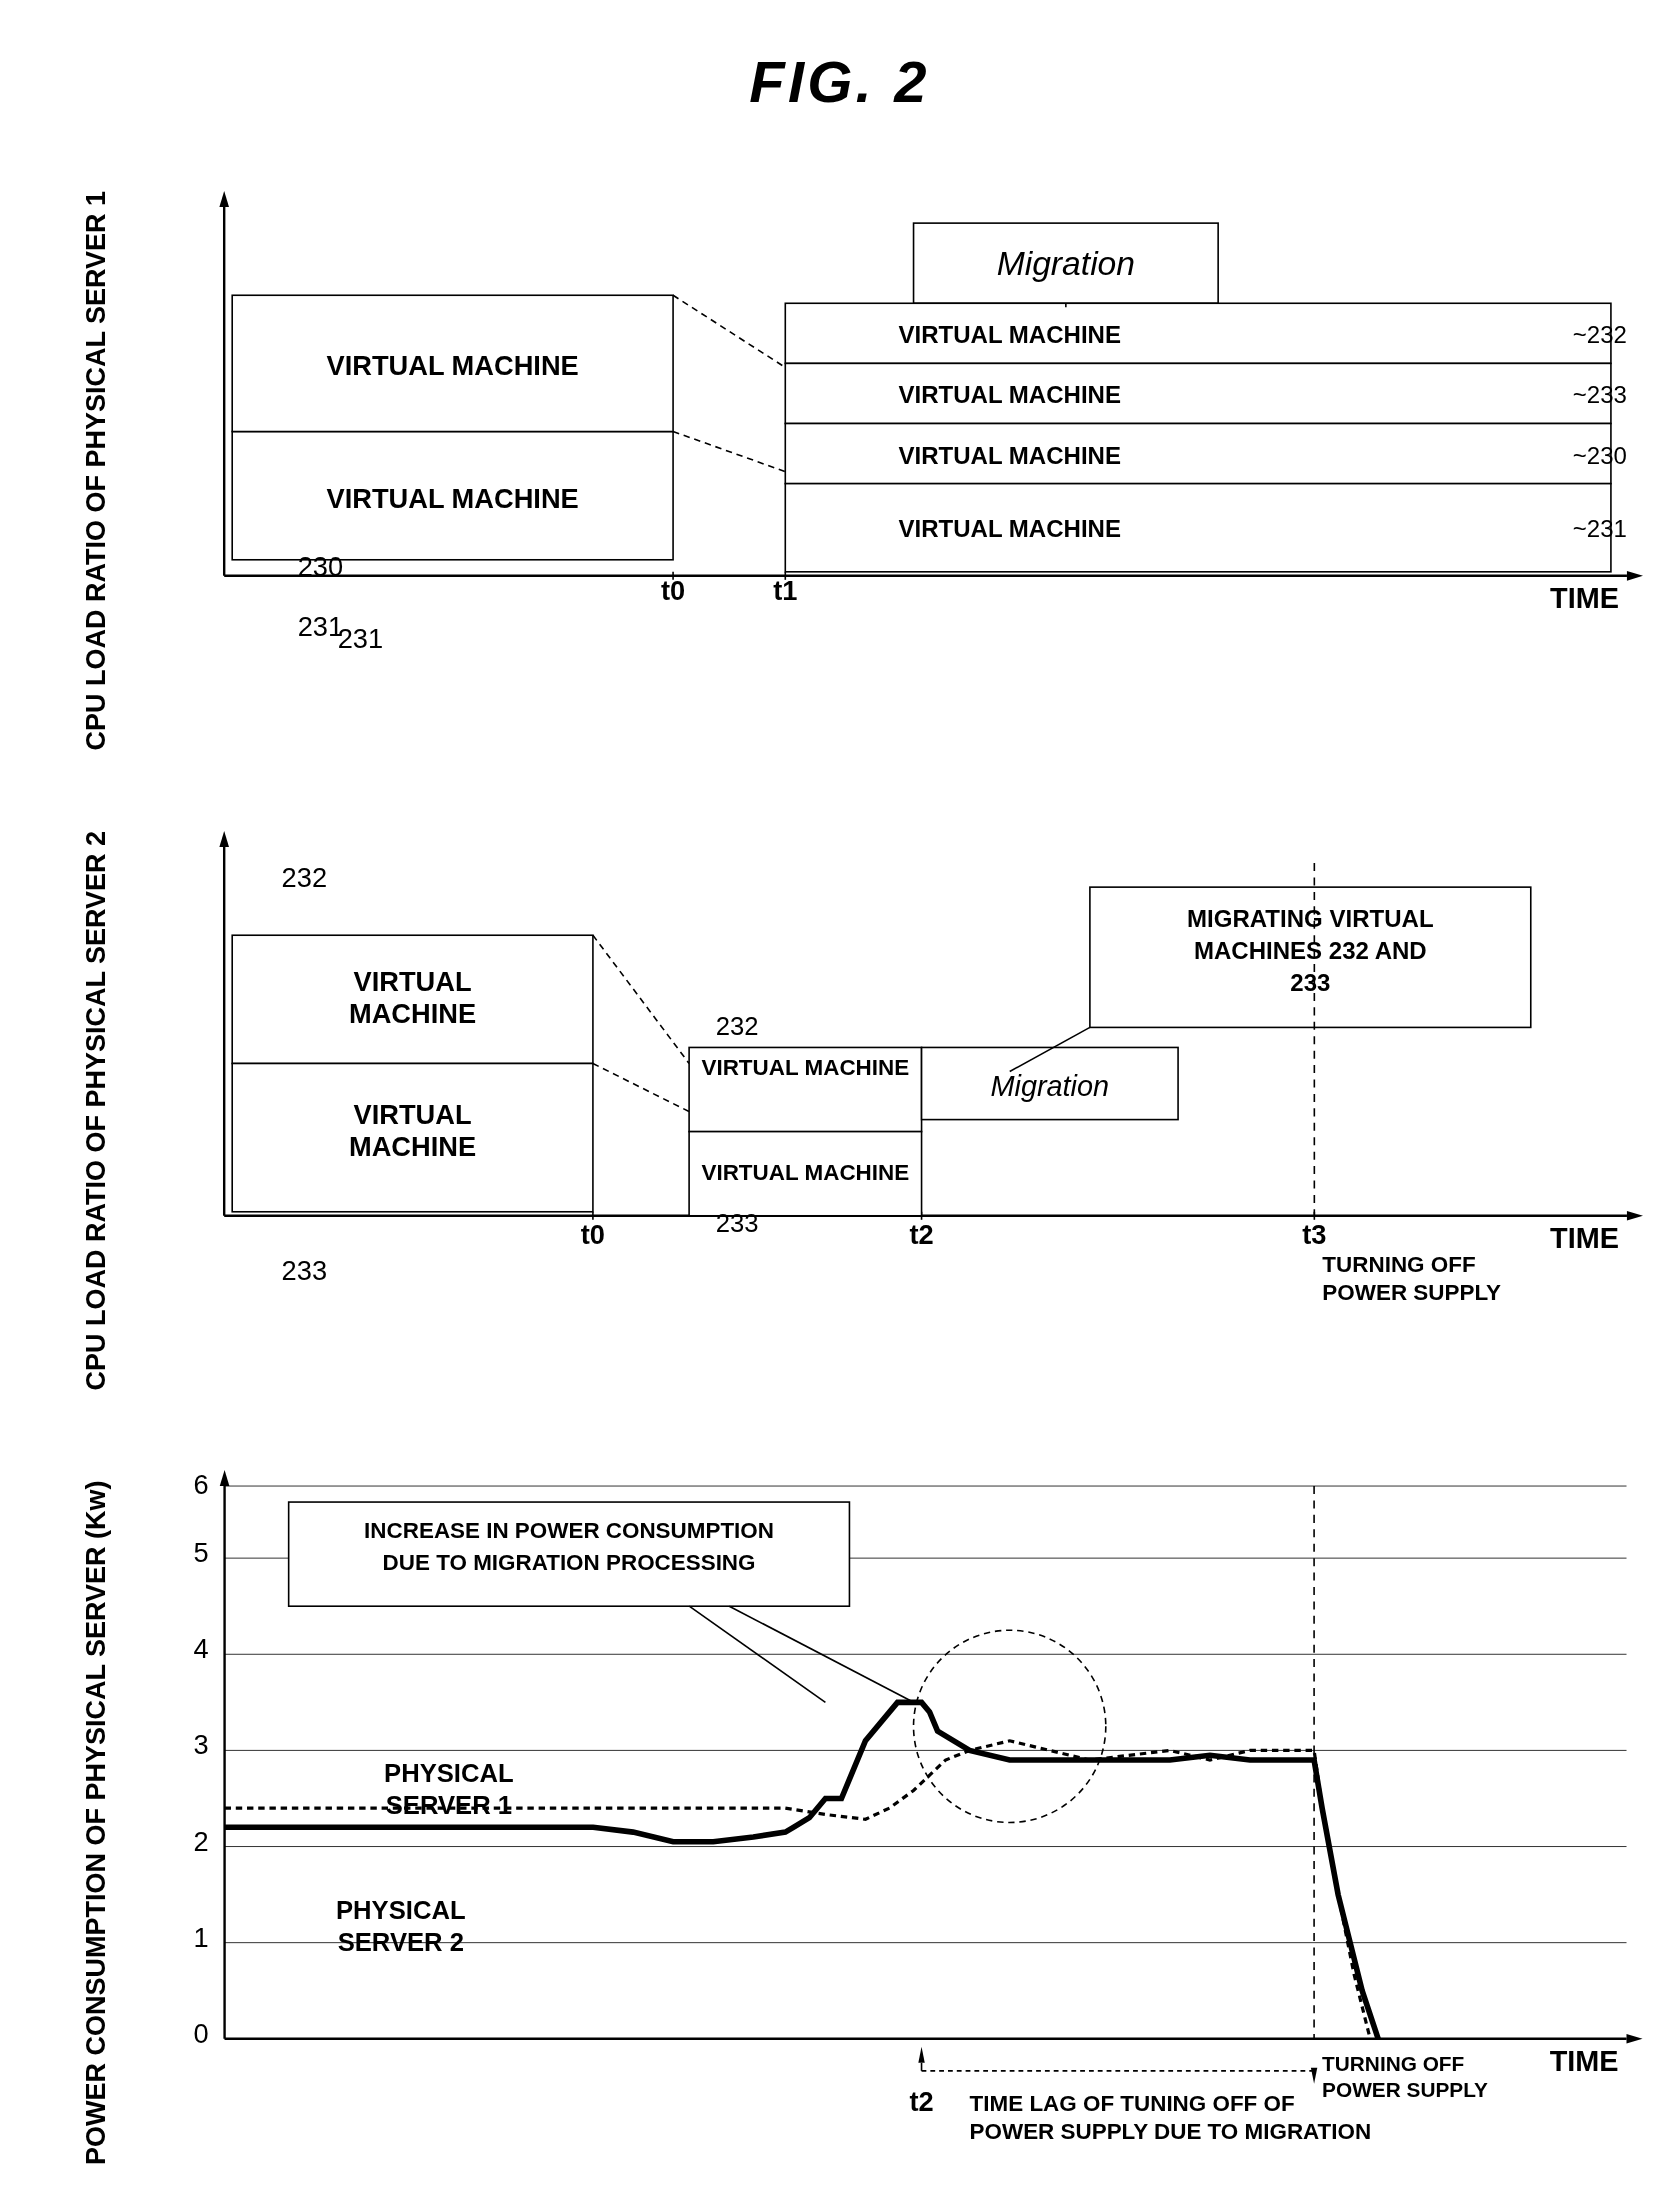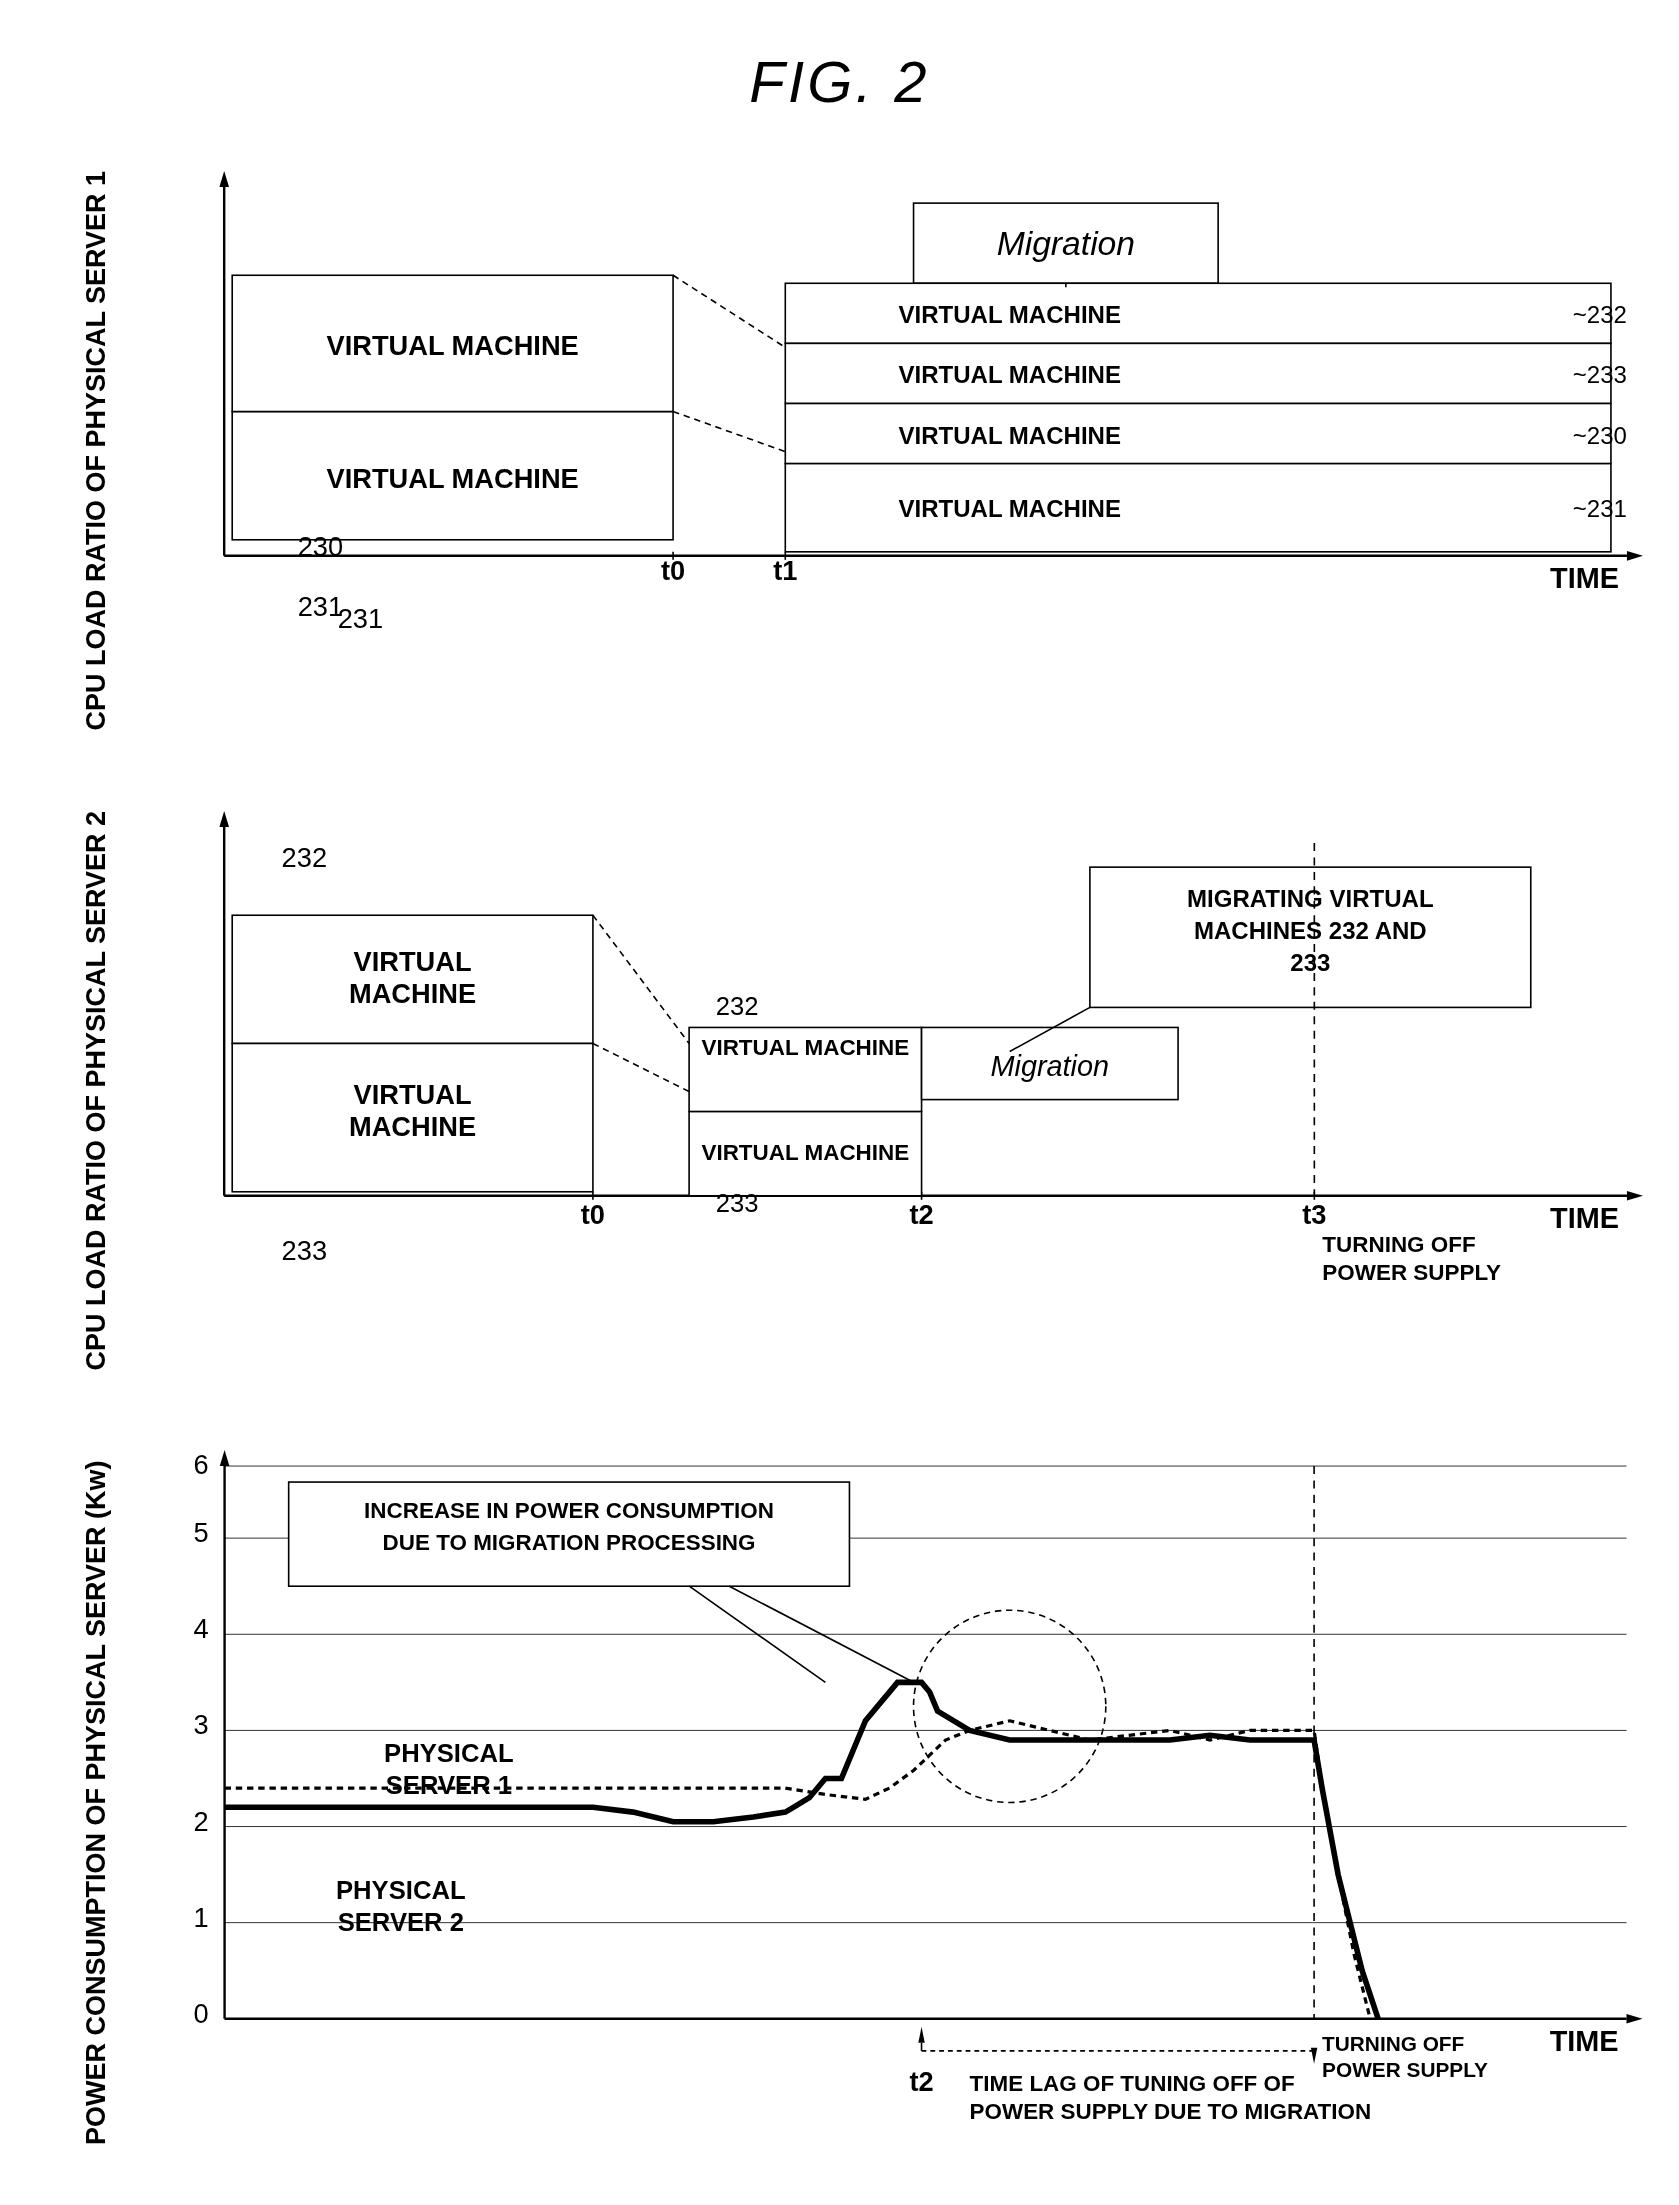--- a/index.html
+++ b/index.html
@@ -15,22 +15,22 @@
       width: 1679px;
       min-height: 2205px;
       background: #fff;
       padding: 48px 64px;
       position: relative;
     }
     .fig-title {
       text-align: center;
       font-size: 58px;
       font-style: italic;
-      font-weight: normal;
-      margin-bottom: 48px;
+      font-weight: bold;
+      margin-bottom: 68px;
       letter-spacing: 3.2px;
     }
     .diagram-container {
       display: flex;
       flex-direction: column;
       gap: 64px;
       width: 100%;
     }
     .chart-wrapper {
       display: flex;

